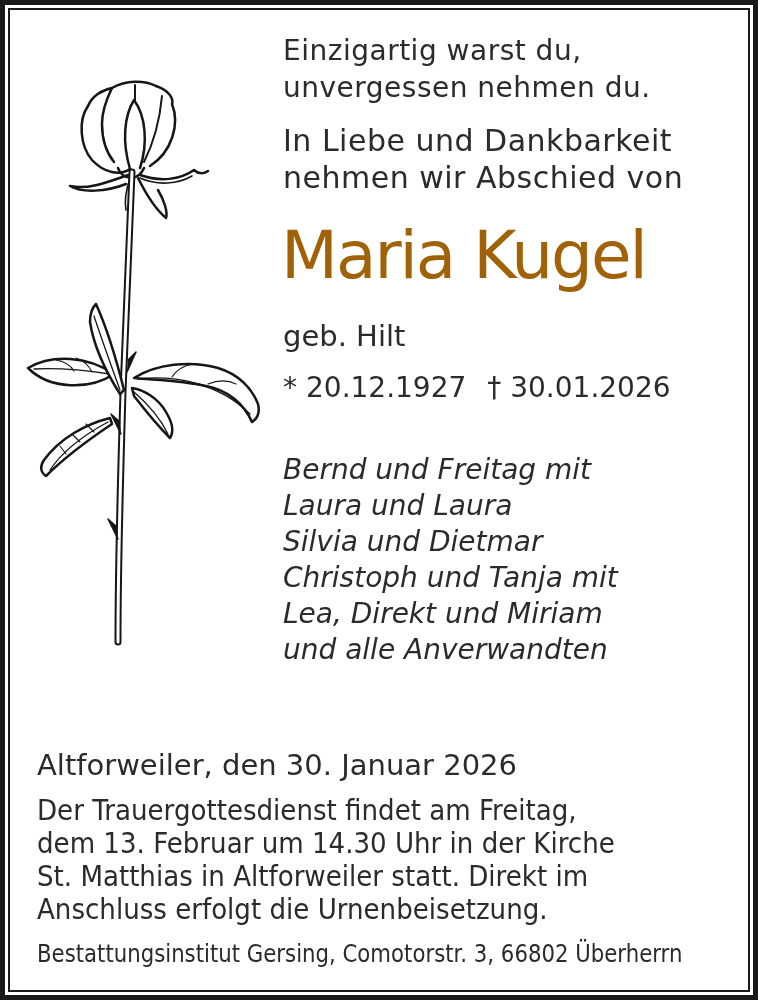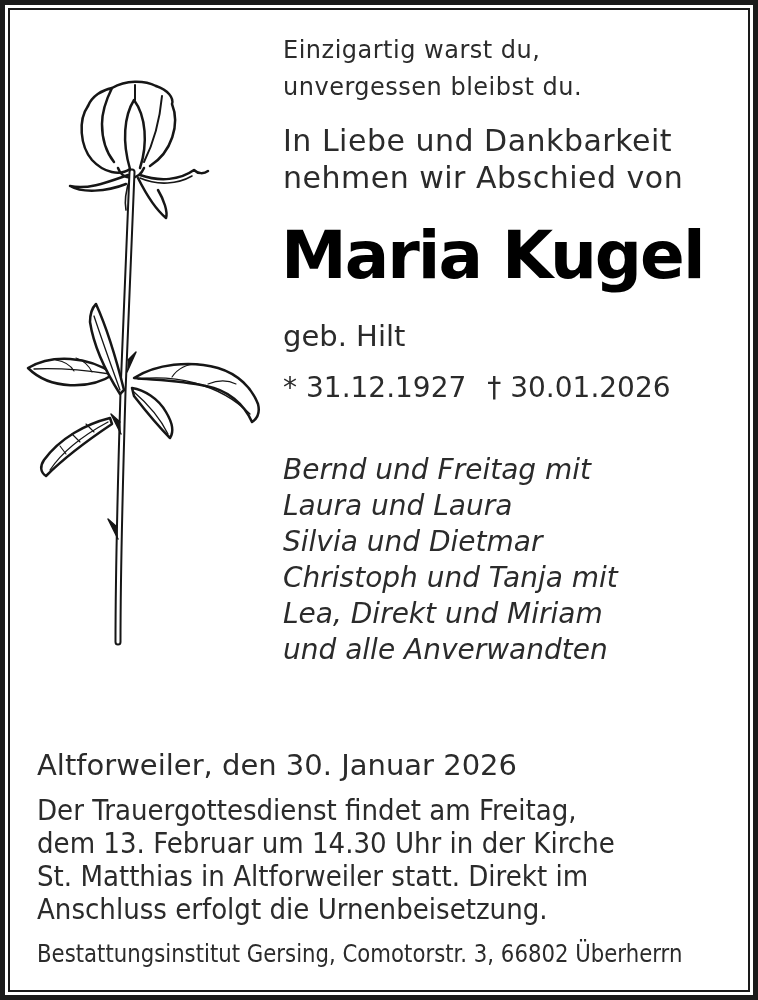--- a/index.html
+++ b/index.html
@@ -13,24 +13,24 @@
     border:5px solid #1a1a1a; padding:3px; background:#ffffff;
   }
   .inner {
     position:relative; width:100%; height:100%; box-sizing:border-box;
     border:2px solid #1a1a1a; background:#ffffff; overflow:hidden;
   }
   .abs { position:absolute; white-space:nowrap; }
 
   .rose { left:12px; top:62px; }
 
-  .quote   { left:273px; top:22px;  font-size:24px; line-height:37px; letter-spacing:0.5px; }
+  .quote   { left:273px; top:22px;  font-size:28px; line-height:37px; letter-spacing:0.5px; }
   .intro   { left:273px; top:112px; font-size:30px; line-height:37px; letter-spacing:0.5px; }
-  .name    { left:271px; top:206px; font-size:66px; line-height:80px; font-weight:700;
-             letter-spacing:-2px; color:#000000; }
+  .name    { left:271px; top:206px; font-size:66px; line-height:80px; font-weight:400;
+             letter-spacing:-2px; color:#a16207; }
   .maiden  { left:273px; top:308px; font-size:29px; line-height:37px; }
   .dates   { left:273px; top:360px; font-size:28px; line-height:36px; }
   .dates .sym   { display:inline-block; margin-right:9px; }
   .dates .death { margin-left:12px; }
   .mourners{ left:273px; top:442px; font-size:28px; line-height:36px; font-style:italic; }
   .place   { left:27px;  top:737px; font-size:29px; line-height:37px; }
   .service { left:27px;  top:784px; font-size:29px; line-height:33px;
              transform:scaleX(0.9); transform-origin:0 0; }
   .footer  { left:27px;  top:929px; font-size:25px; line-height:29px;
              transform:scaleX(0.85); transform-origin:0 0; }
@@ -75,35 +75,35 @@
       <path d="M150,305 C156,296 166,292 176,292 M186,312 C196,308 206,308 214,312" stroke-width="1.1"></path>
       <path d="M110,316 C122,318 136,326 144,340 C150,350 152,360 148,366 C138,356 126,342 112,324 Z" fill="#ffffff"></path>
       <path d="M112,320 C126,332 138,346 146,362" stroke-width="1.3"></path>
       <path d="M88,346 C64,352 38,366 22,388 C18,394 18,400 24,404 C42,386 66,368 90,352 Z" fill="#ffffff"></path>
       <path d="M86,350 C60,364 40,380 28,398" stroke-width="1.3"></path>
       <path d="M72,360 L64,352 M58,370 L50,362 M44,382 L38,374" stroke-width="1.1"></path>
     </svg>
 
     <div class="abs quote">
       <div>Einzigartig warst du,</div>
-      <div>unvergessen bleibst du.</div>
+      <div>unvergessen nehmen du.</div>
     </div>
 
     <div class="abs intro">
       <div>In Liebe und Dankbarkeit</div>
       <div>nehmen wir Abschied von</div>
     </div>
 
     <div class="abs name">Maria Kugel</div>
 
     <div class="abs maiden">geb. Hilt</div>
 
     <div class="abs dates">
       <span class="birth">
-        <span class="sym">*</span><span>31.12.1927</span>
+        <span class="sym">*</span><span>20.12.1927</span>
       </span>
       <span class="death">
         <span class="sym">†</span><span>30.01.2026</span>
       </span>
     </div>
 
     <div class="abs mourners">
       <div>Bernd und Freitag mit</div>
       <div>Laura und Laura</div>
       <div>Silvia und Dietmar</div>

